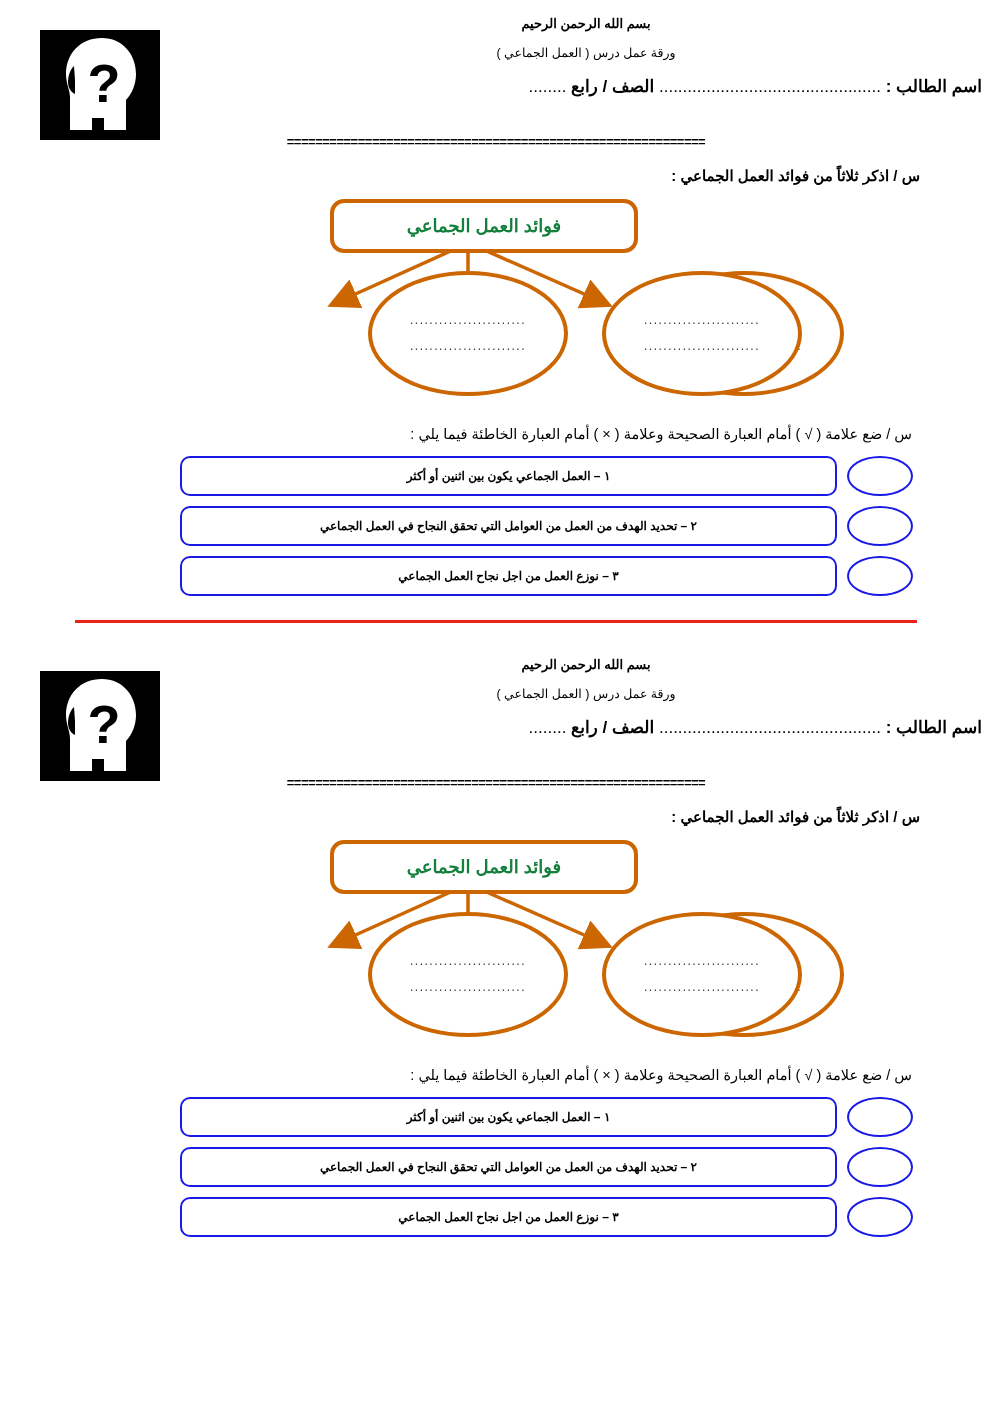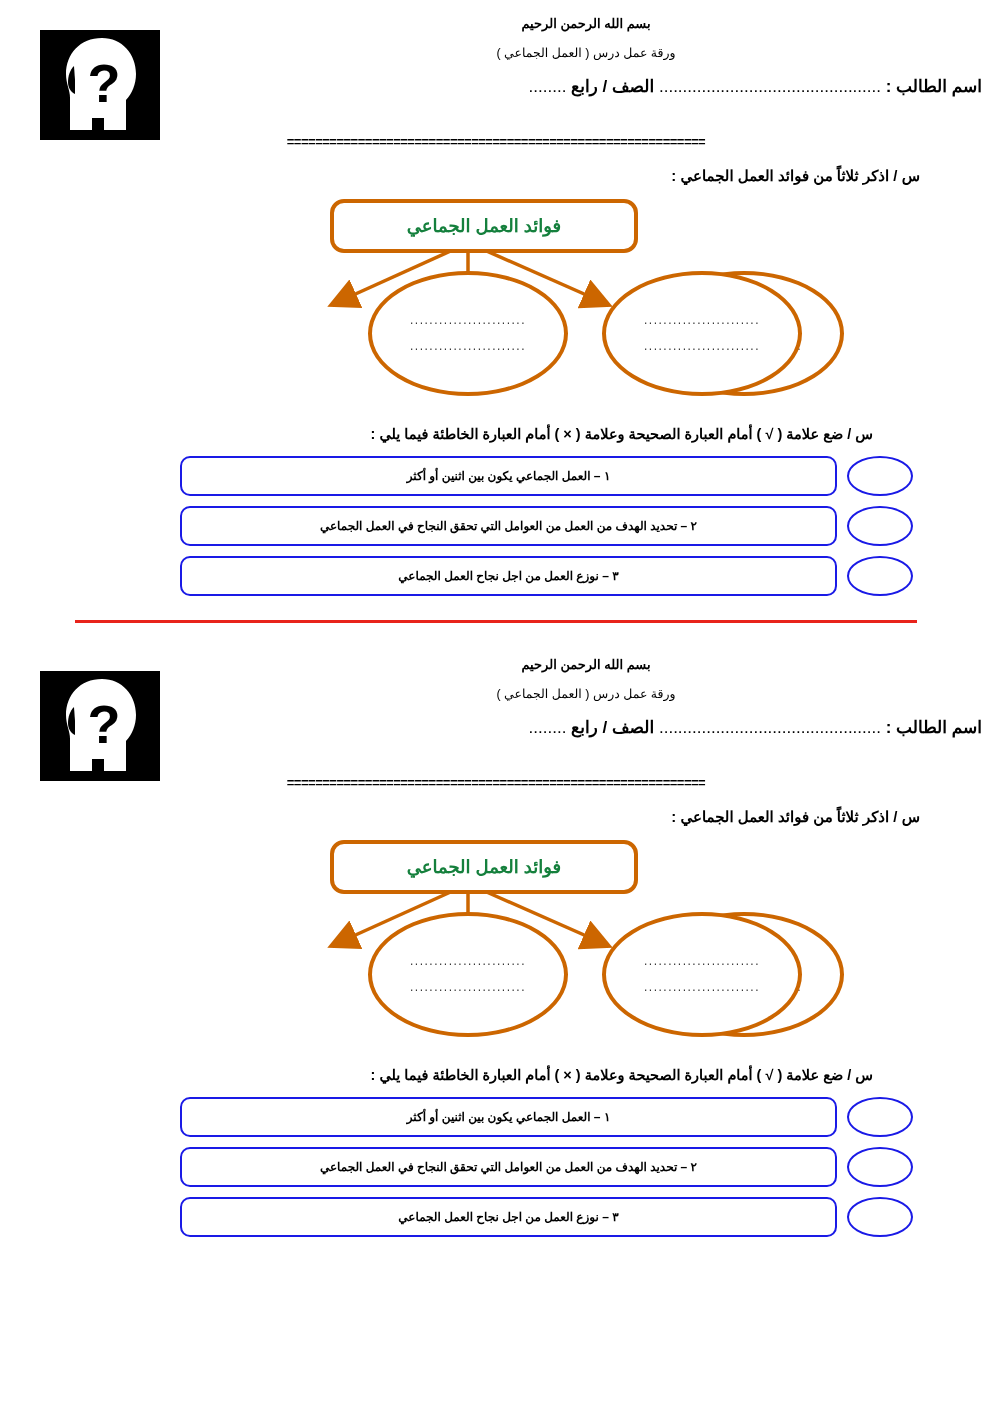--- a/index.html
+++ b/index.html
@@ -139,23 +139,23 @@
   .arrows {
     position: absolute;
     left: 0; top: 0;
     width: 992px; height: 215px;
     pointer-events: none;
   }
 
   
   .q2-title {
     font-size: 14.5px;
-    font-weight: bold;
+    font-weight: normal;
     text-align: right;
-    padding-right: 119px;
+    padding-right: 80px;
     margin-top: 18px;
   }
   .tf-list {
     margin-top: 12px;
     padding-right: 79px;
     padding-left: 180px;
   }
   .tf-row {
     display: flex;
     flex-direction: row;

